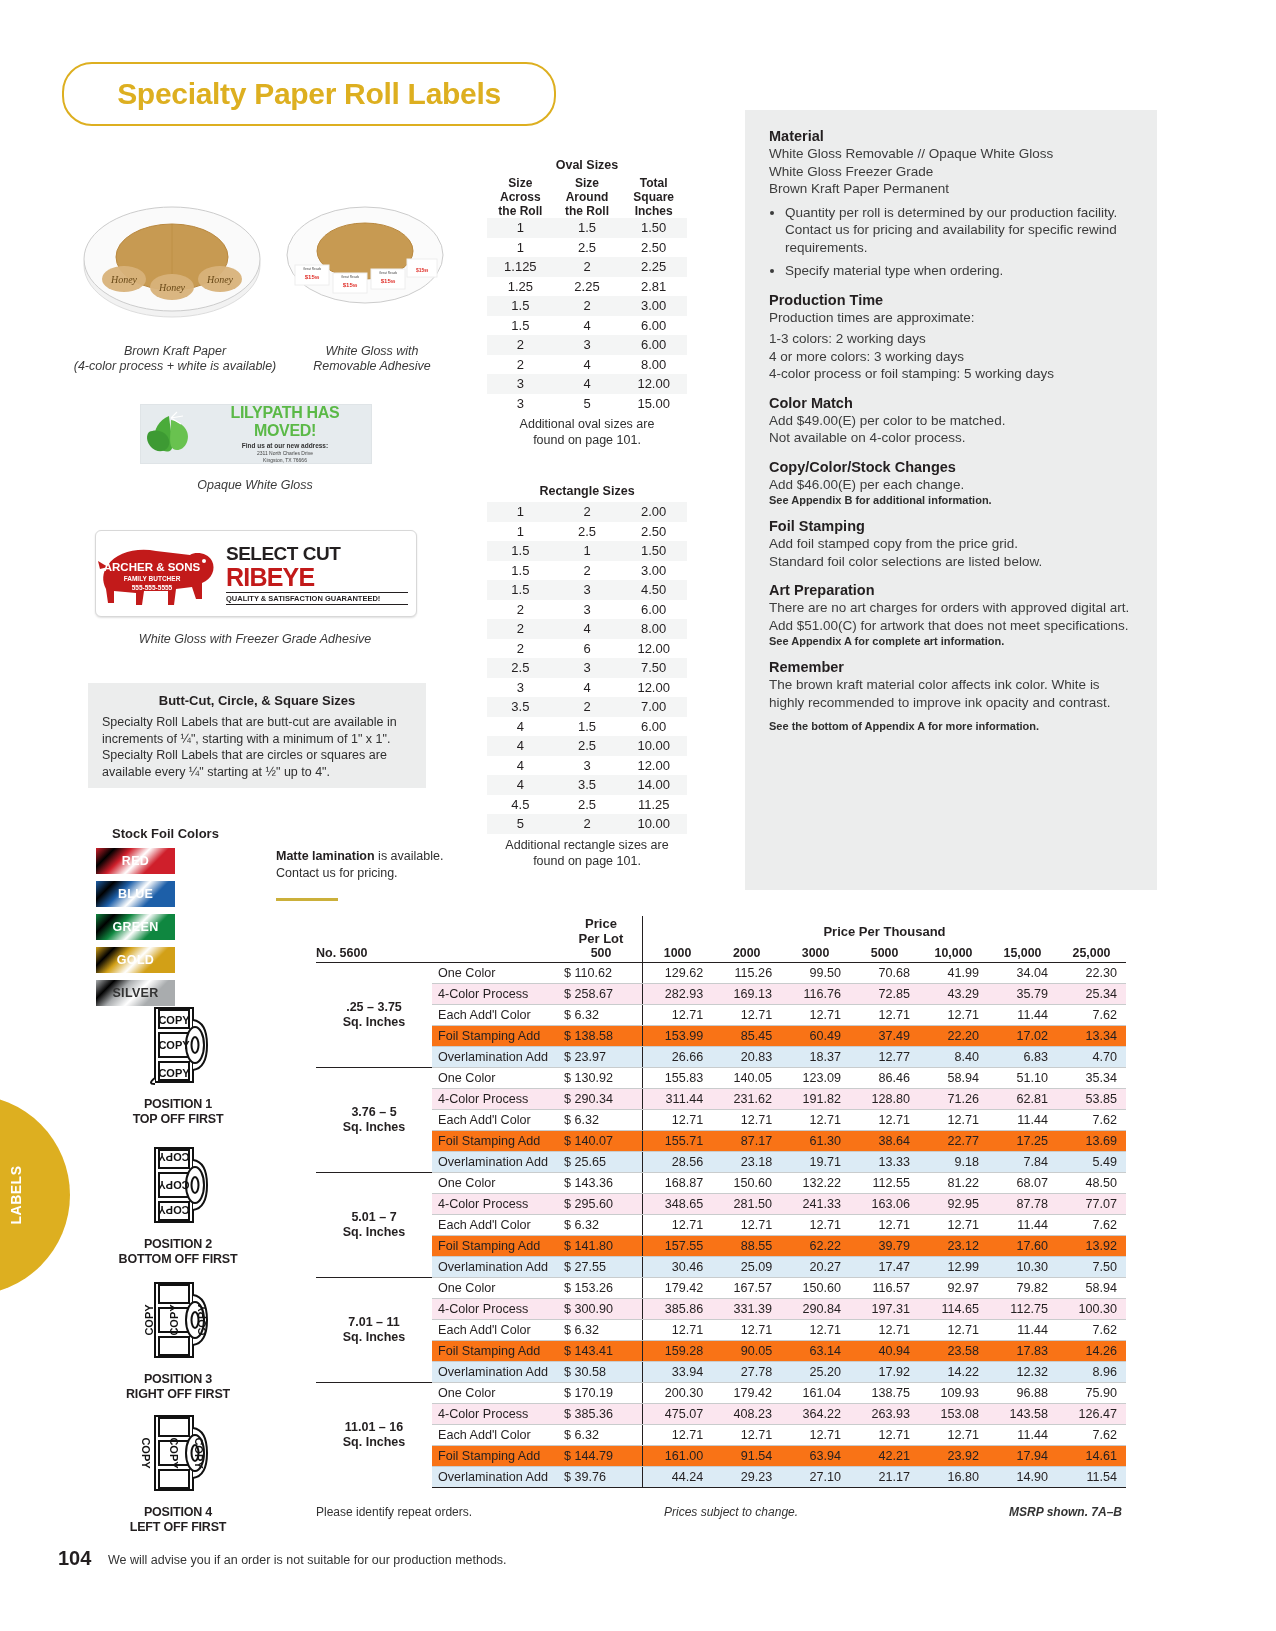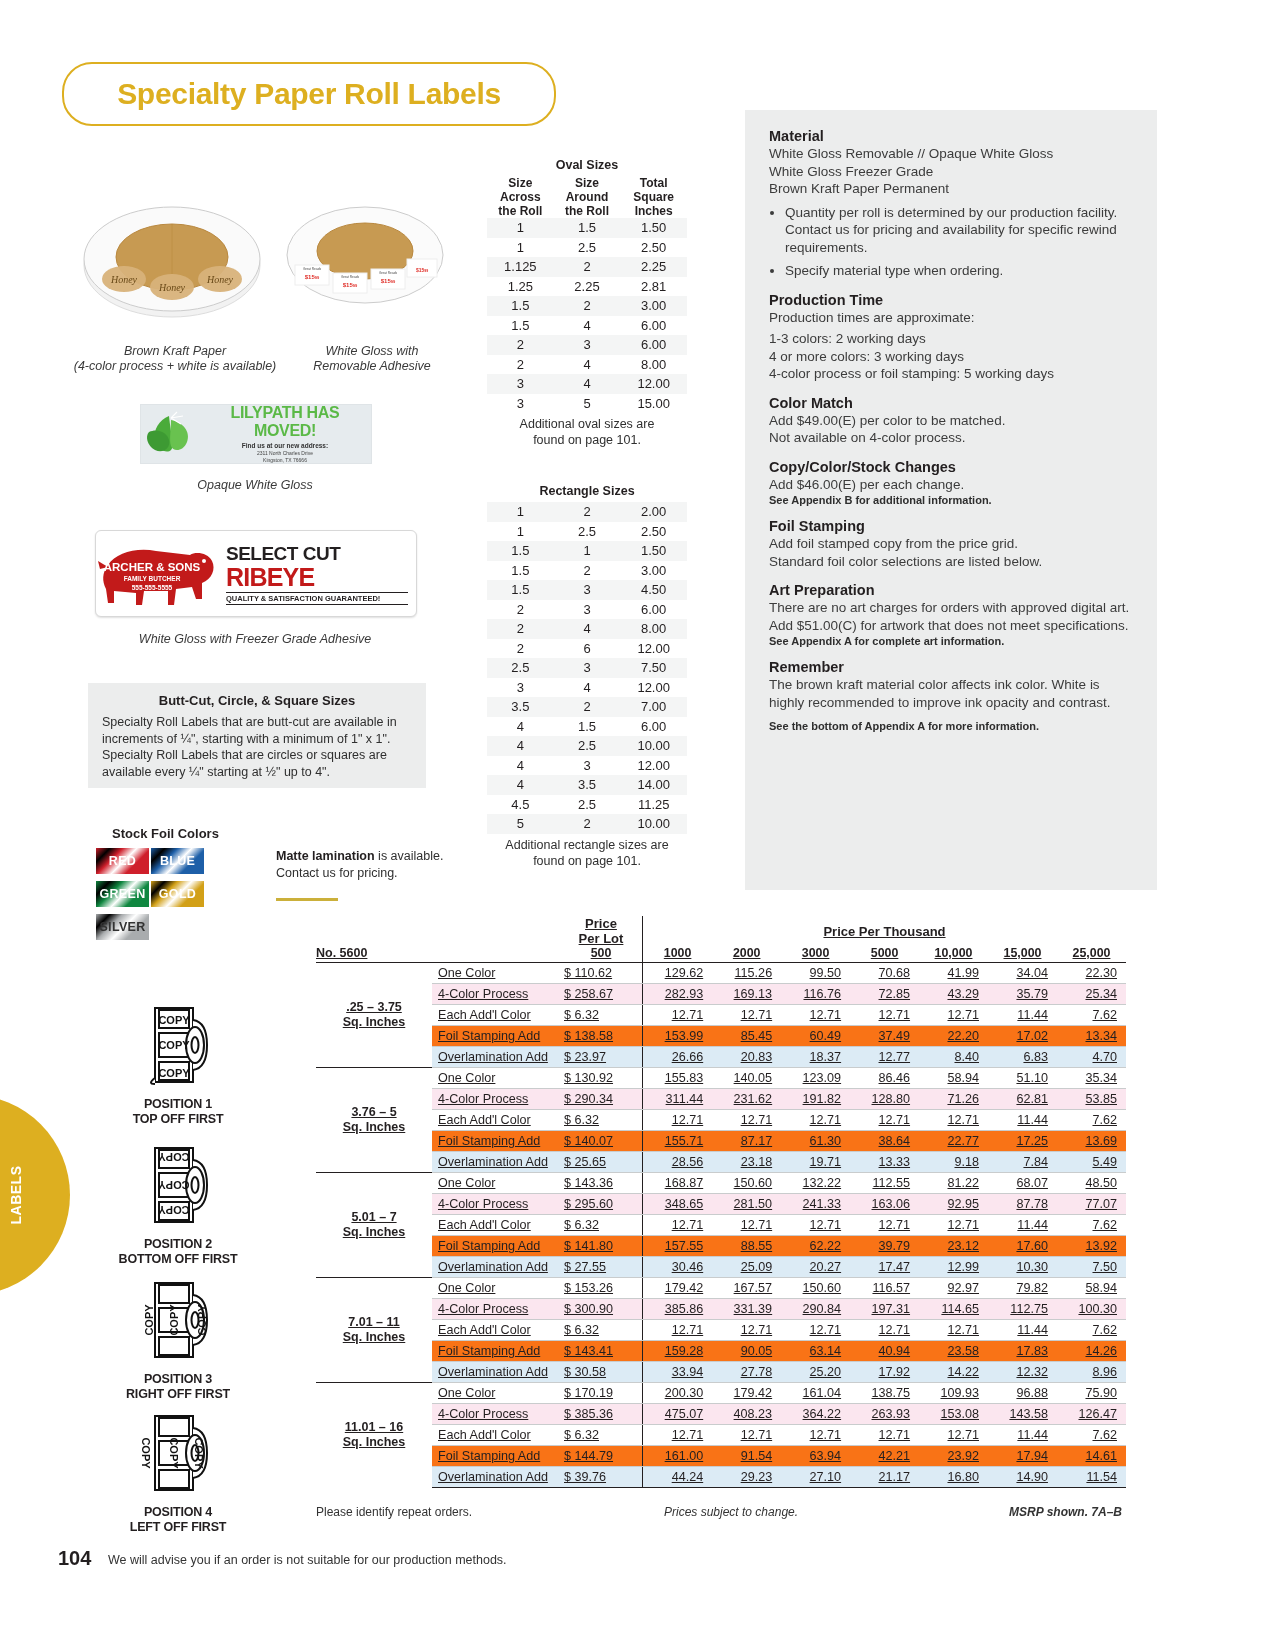--- a/index.html
+++ b/index.html
@@ -54,21 +54,21 @@
        border-bottom:1.4px solid #231f20;padding:1px 0;margin-top:3px;}
   #cap-d{position:absolute;left:95px;top:632px;width:320px;}
 
   #buttcut{position:absolute;left:88px;top:683px;width:338px;height:105px;background:#eceded;
            padding:10px 14px 0 14px;box-sizing:border-box;}
   #buttcut h4{margin:0 0 6px 0;font-size:13px;text-align:center;}
   #buttcut p{margin:0;font-size:12.5px;line-height:16.5px;color:#2f2f2f;}
 
   #foil-h{position:absolute;left:112px;top:826px;font-size:13px;font-weight:bold;}
   #foil-grid{position:absolute;left:96px;top:848px;width:150px;}
-  .swatch{display:inline-block;width:53px;height:26px;margin:0 2px 3px 0;
+  .swatch{display:inline-block;width:79px;height:26px;margin:0 2px 3px 0;
           color:#fff;font-size:12.5px;font-weight:bold;line-height:26px;text-align:center;
           letter-spacing:.3px;position:relative;overflow:hidden;}
   #matte{position:absolute;left:276px;top:848px;width:200px;font-size:12.5px;line-height:17px;color:#2f2f2f;}
   #matte b{color:#231f20;}
   #matte-rule{position:absolute;left:276px;top:898px;width:62px;height:2.5px;background:#cbb03a;}
 
   
   .posblock{position:absolute;width:200px;text-align:center;}
   .posblock .lbl{font-size:12.5px;font-weight:bold;line-height:15px;margin-top:3px;letter-spacing:-.2px;}
   .rollart{width:90px;height:90px;margin:0 auto;}
@@ -93,21 +93,21 @@
      background:linear-gradient(90deg,#ef3e33,#f6a01b,#f3e21a,#3eb44a,#00a7e1,#2a3b8f,#92278f);}
   #panel .body{padding:6px 22px 0 24px;}
   #panel h3{margin:12px 0 1px 0;font-size:14.5px;}
   #panel p{margin:0;font-size:13.5px;line-height:17.5px;color:#3c3c3c;}
   #panel ul{margin:6px 0 0 0;padding-left:16px;}
   #panel li{font-size:13.5px;line-height:17.5px;color:#3c3c3c;margin-bottom:6px;}
   #panel .fine{font-size:11px;font-weight:bold;color:#2e2e2e;margin-top:1px;}
 
   
   #grid{position:absolute;left:316px;top:916px;width:810px;}
-  table{border-collapse:collapse;width:100%;font-size:12.6px;text-decoration:underline;}
+  table{border-collapse:collapse;width:100%;font-size:12.6px;}
   th,td{padding:0;}
   .hdr-lot{font-size:13px;font-weight:bold;text-align:center;line-height:15px;}
   .hdr-ppt{font-size:13px;font-weight:bold;text-align:center;}
   .qty{font-size:12.4px;font-weight:bold;text-align:center;padding-bottom:2px;}
   .no5600{font-size:12.5px;font-weight:bold;padding-bottom:2px;}
   .grp{font-size:12.5px;font-weight:bold;text-align:center;line-height:15px;}
   .rlabel{font-size:12.6px;padding-left:6px;white-space:nowrap;}
   .lot{text-align:left;padding-left:4px;white-space:nowrap;}
   .num{text-align:right;padding-right:9px;}
   .r-one{background:#ffffff;}

